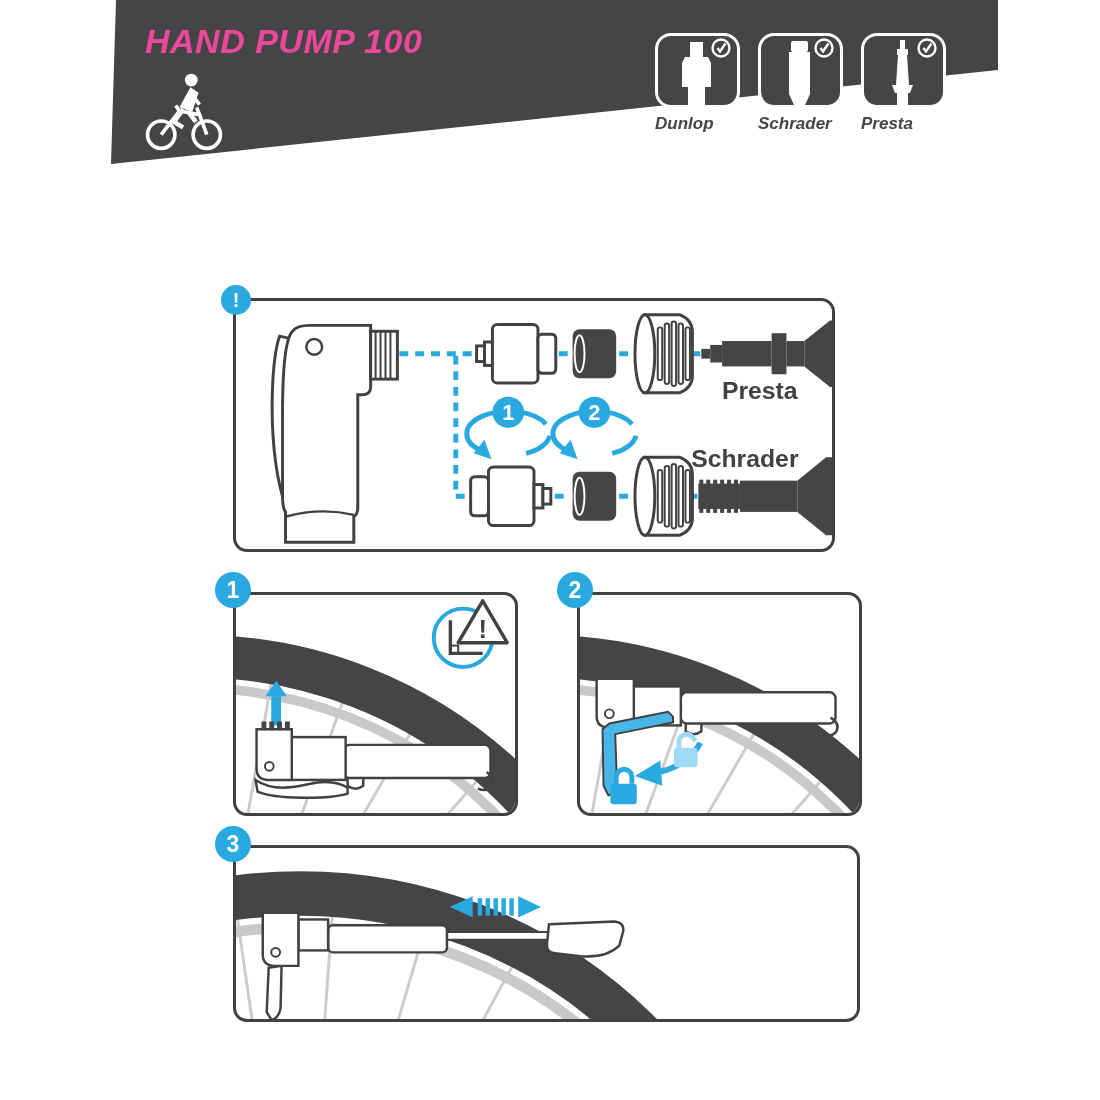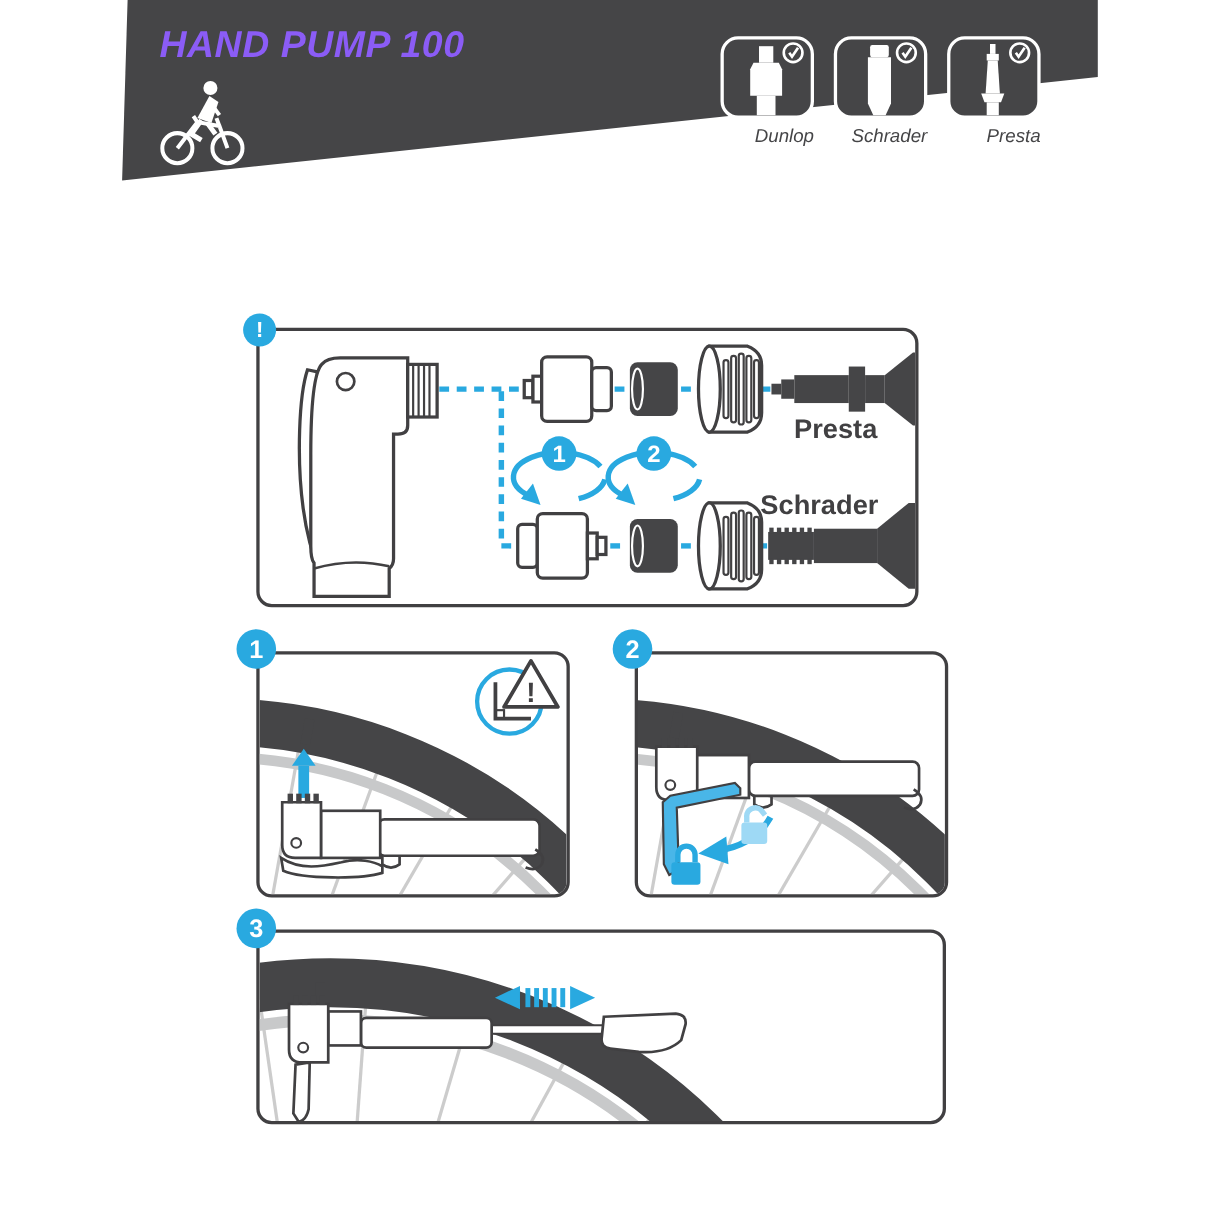--- a/index.html
+++ b/index.html
@@ -4,26 +4,26 @@
 <style>
   :root{
     --banner:#454547; --outline:#414042; --accent:#29a9e0;
     --lightblue:#9ed9f5; --leverblue:#49b6e8; --rim:#c8c9ca; --spoke:#cccccc;
   }
   html,body{margin:0;padding:0;background:#ffffff;}
   .page{position:relative;width:1100px;height:1100px;background:#fff;overflow:hidden;
         font-family:"Liberation Sans",sans-serif;}
   .abs{position:absolute;}
   
-  .title{position:absolute;left:145px;top:22px;width:520px;color:#8b5cf6;
+  .title{position:absolute;left:145px;top:22px;width:520px;color:#ec4899;
          font-size:34px;font-weight:bold;font-style:italic;letter-spacing:.5px;}
   .vbadge{position:absolute;top:33px;width:85px;height:75px;background:var(--banner);
           border:3px solid #fff;border-radius:16px;box-sizing:border-box;}
-  .vlabel{position:absolute;top:114px;width:85px;text-align:right;color:var(--banner);
-          font-size:17px;font-weight:normal;font-style:italic;}
+  .vlabel{position:absolute;top:114px;width:85px;text-align:left;color:var(--banner);
+          font-size:17px;font-weight:bold;font-style:italic;}
   
   .panel{position:absolute;border:3.5px solid var(--outline);border-radius:14px;
          box-sizing:border-box;background:#fff;overflow:hidden;}
   .panel svg{display:block;width:100%;height:100%;}
   .stepbadge{position:absolute;background:var(--accent);border-radius:50%;color:#fff;
              font-weight:bold;display:flex;align-items:center;justify-content:center;z-index:5;}
   .dlabel{font:bold 25px "Liberation Sans",sans-serif;fill:var(--outline);}
   .circnum{font:bold 22px "Liberation Sans",sans-serif;fill:#fff;text-anchor:middle;}
   .warnexc{font:bold 26px "Liberation Sans",sans-serif;fill:var(--outline);text-anchor:middle;}
   .ln{stroke:var(--outline);fill:#fff;}

